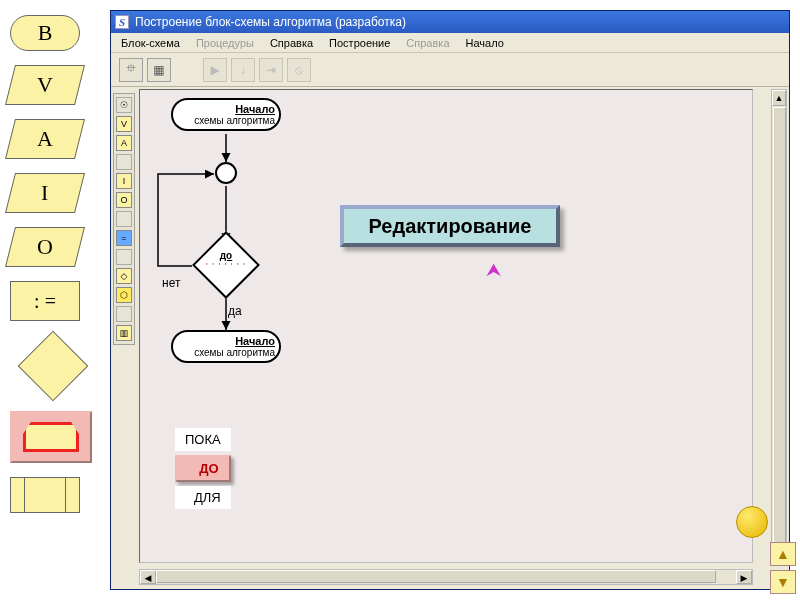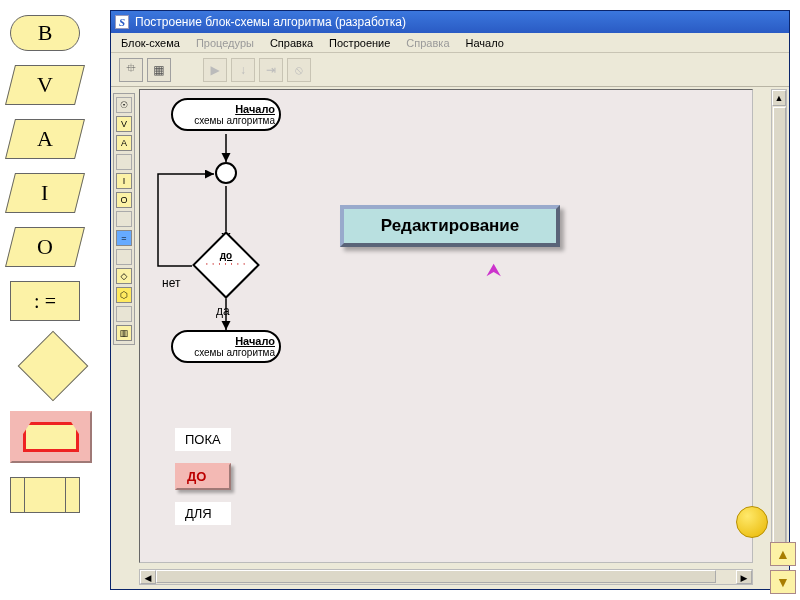--- a/index.html
+++ b/index.html
@@ -45,24 +45,24 @@
   .term { position:absolute; width:110px; height:33px; border:2px solid #000; border-radius:18px; background:#fff; text-align:right; font-size:10px; padding:3px 4px; }
   .term b { text-decoration: underline; display:block; font-size:11px; }
   .conn { position:absolute; width:22px; height:22px; border:2px solid #000; border-radius:50%; background:#fff; }
   .dia { position:absolute; width:68px; height:46px; }
   .dia .sh { width:48px; height:48px; border:2px solid #000; background:#fff; transform:rotate(45deg); position:absolute; left:10px; top:-1px; }
   .dia .lbl { position:absolute; width:68px; text-align:center; top:8px; font-size:10px; z-index:2; }
   .dia .lbl b { text-decoration:underline; }
   .dia .dots { color:#c33; letter-spacing:1px; font-size:9px; display:block; }
   .edge-lbl { position:absolute; font-size:12px; }
 
-  .editbox { position:absolute; left:200px; top:115px; width:220px; height:42px; background:#b9e0e0; border:4px outset #9ac; display:flex; align-items:center; justify-content:center; font-size:17px; font-weight:bold; box-shadow: 4px 4px 4px rgba(0,0,0,.3); }
+  .editbox { position:absolute; left:200px; top:115px; width:220px; height:42px; background:#b9e0e0; border:4px outset #9ac; display:flex; align-items:center; justify-content:center; font-size:20px; font-weight:bold; box-shadow: 4px 4px 4px rgba(0,0,0,.3); }
   .cursor-icon { position:absolute; left:346px; top:170px; color:#c3c; font-size:18px; }
 
-  .loop-labels { position:absolute; left:35px; top:338px; display:flex; flex-direction:column; gap:12px; }
+  .loop-labels { position:absolute; left:35px; top:338px; display:flex; flex-direction:column; gap:4px;text-align:right; }
   .ll { padding:4px 10px; background:#fff; font-size:13px; }
   .ll.active { background:#f3b9b4; border:2px outset #f3b9b4; color:#b00; font-weight:bold; box-shadow:3px 3px 3px rgba(0,0,0,.3); }
 
   
   .vscroll { position:absolute; right:2px; top:2px; width:16px; height:474px; background:#e8e4d4; border:1px solid #bbb; }
   .vscroll .arr { height:16px; background:#dcd8c8; border:1px outset #fff; font-size:9px; text-align:center; line-height:14px; }
   .vscroll .thumb { position:absolute; top:17px; left:1px; width:13px; height:438px; background:#dcd8c8; border:1px outset #fff; }
   .hscroll { position:absolute; left:28px; bottom:2px; width:614px; height:16px; background:#e8e4d4; border:1px solid #bbb; display:flex; }
   .hscroll .arr { width:16px; background:#dcd8c8; border:1px outset #fff; font-size:9px; text-align:center; line-height:14px; }
   .hscroll .track { flex:1; position:relative; }
@@ -164,21 +164,21 @@
 
       <div class="term" style="left:31px; top:8px;">
         <b>Начало</b><span>схемы алгоритма</span>
       </div>
       <div class="conn" style="left:75px; top:72px;"></div>
       <div class="dia" style="left:52px; top:152px;">
         <div class="sh"></div>
         <div class="lbl"><b>до</b><span class="dots">' ' ' ' ' ' '</span></div>
       </div>
       <span class="edge-lbl" style="left:22px; top:186px;">нет</span>
-      <span class="edge-lbl" style="left:76px; top:214px;">да</span>
+      <span class="edge-lbl" style="left:88px; top:214px;">да</span>
       <div class="term" style="left:31px; top:240px;">
         <b>Начало</b><span>схемы алгоритма</span>
       </div>
 
       <div class="editbox">
           <span>Редактирование</span>
         </div>
       <div class="cursor-icon">⮝</div>
 
       <div class="loop-labels">

